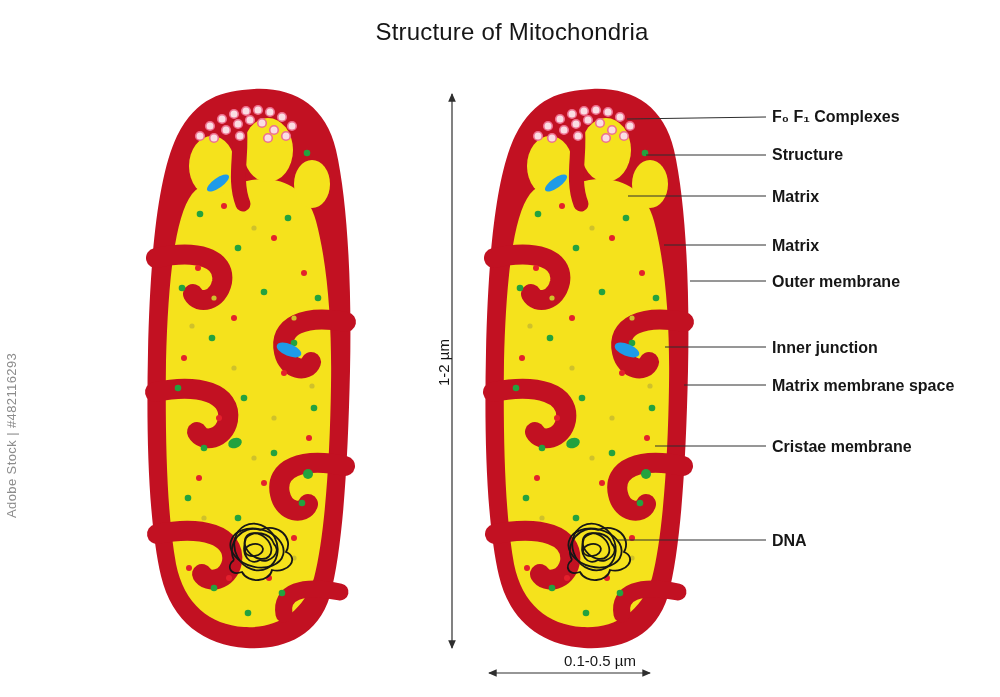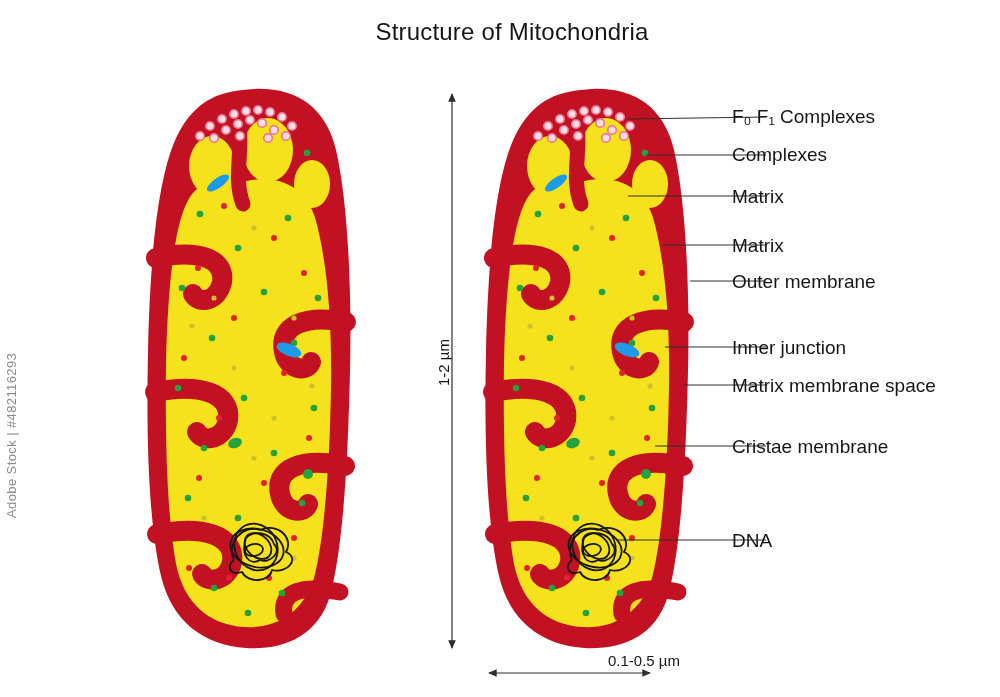--- a/index.html
+++ b/index.html
@@ -15,24 +15,24 @@
   .gdot{fill:var(--c-green,#23A23F);}
   .rdot{fill:var(--c-dot_red,#E3202C);}
   .odot{fill:var(--c-olive,#CFC12B);}
   .c-blue{fill:var(--c-blue,#1E9BE8);}
   .dna{stroke:#161616;fill:none;stroke-width:1.8;}
   .leader{stroke:#2e2e2e;stroke-width:1;}
   .dim{stroke:#2e2e2e;stroke-width:1.2;fill:none;}
 
   .title{position:absolute;top:18px;left:0;width:100%;margin:0;text-align:center;
          font-size:24px;font-weight:500;letter-spacing:.2px;}
-  .label{position:absolute;left:732px;font-size:19px;line-height:18px;white-space:nowrap;}
+  .label{position:absolute;left:772px;font-size:16px;line-height:18px;white-space:nowrap;font-weight:bold;}
   .measure-v{position:absolute;left:411px;top:354px;width:64px;text-align:center;
              font-size:15px;transform:rotate(-90deg);}
-  .measure-h{position:absolute;left:520px;top:652px;width:160px;text-align:right;font-size:15px;}
+  .measure-h{position:absolute;left:520px;top:652px;width:160px;text-align:center;font-size:15px;}
   .watermark{position:absolute;left:4px;top:240px;height:390px;display:flex;align-items:center;
              justify-content:center;writing-mode:vertical-rl;transform:rotate(180deg);
              font-size:13px;letter-spacing:.4px;color:var(--c-watermark,#8c8c8c);}
 </style>
 </head>
 <body>
 
 <div class="canvas">
 
   <svg width="1000" height="697" viewBox="0 0 1000 697">
@@ -172,21 +172,21 @@
       <line class="leader" x1="665" y1="347" x2="766" y2="347"></line>
       <line class="leader" x1="684" y1="385" x2="766" y2="385"></line>
       <line class="leader" x1="655" y1="446" x2="766" y2="446"></line>
       <line class="leader" x1="616" y1="540" x2="766" y2="540"></line>
     </g>
   </svg>
 
   <h1 class="title">Structure of Mitochondria</h1>
 
   <div class="label" style="top:108px">F₀ F₁ Complexes</div>
-  <div class="label" style="top:146px">Complexes</div>
+  <div class="label" style="top:146px">Structure</div>
   <div class="label" style="top:188px">Matrix</div>
   <div class="label" style="top:237px">Matrix</div>
   <div class="label" style="top:273px">Outer membrane</div>
   <div class="label" style="top:339px">Inner junction</div>
   <div class="label" style="top:377px">Matrix membrane space</div>
   <div class="label" style="top:438px">Cristae membrane</div>
   <div class="label" style="top:532px">DNA</div>
 
   <div class="measure-v">1-2 µm</div>
   <div class="measure-h">0.1-0.5 µm</div>

